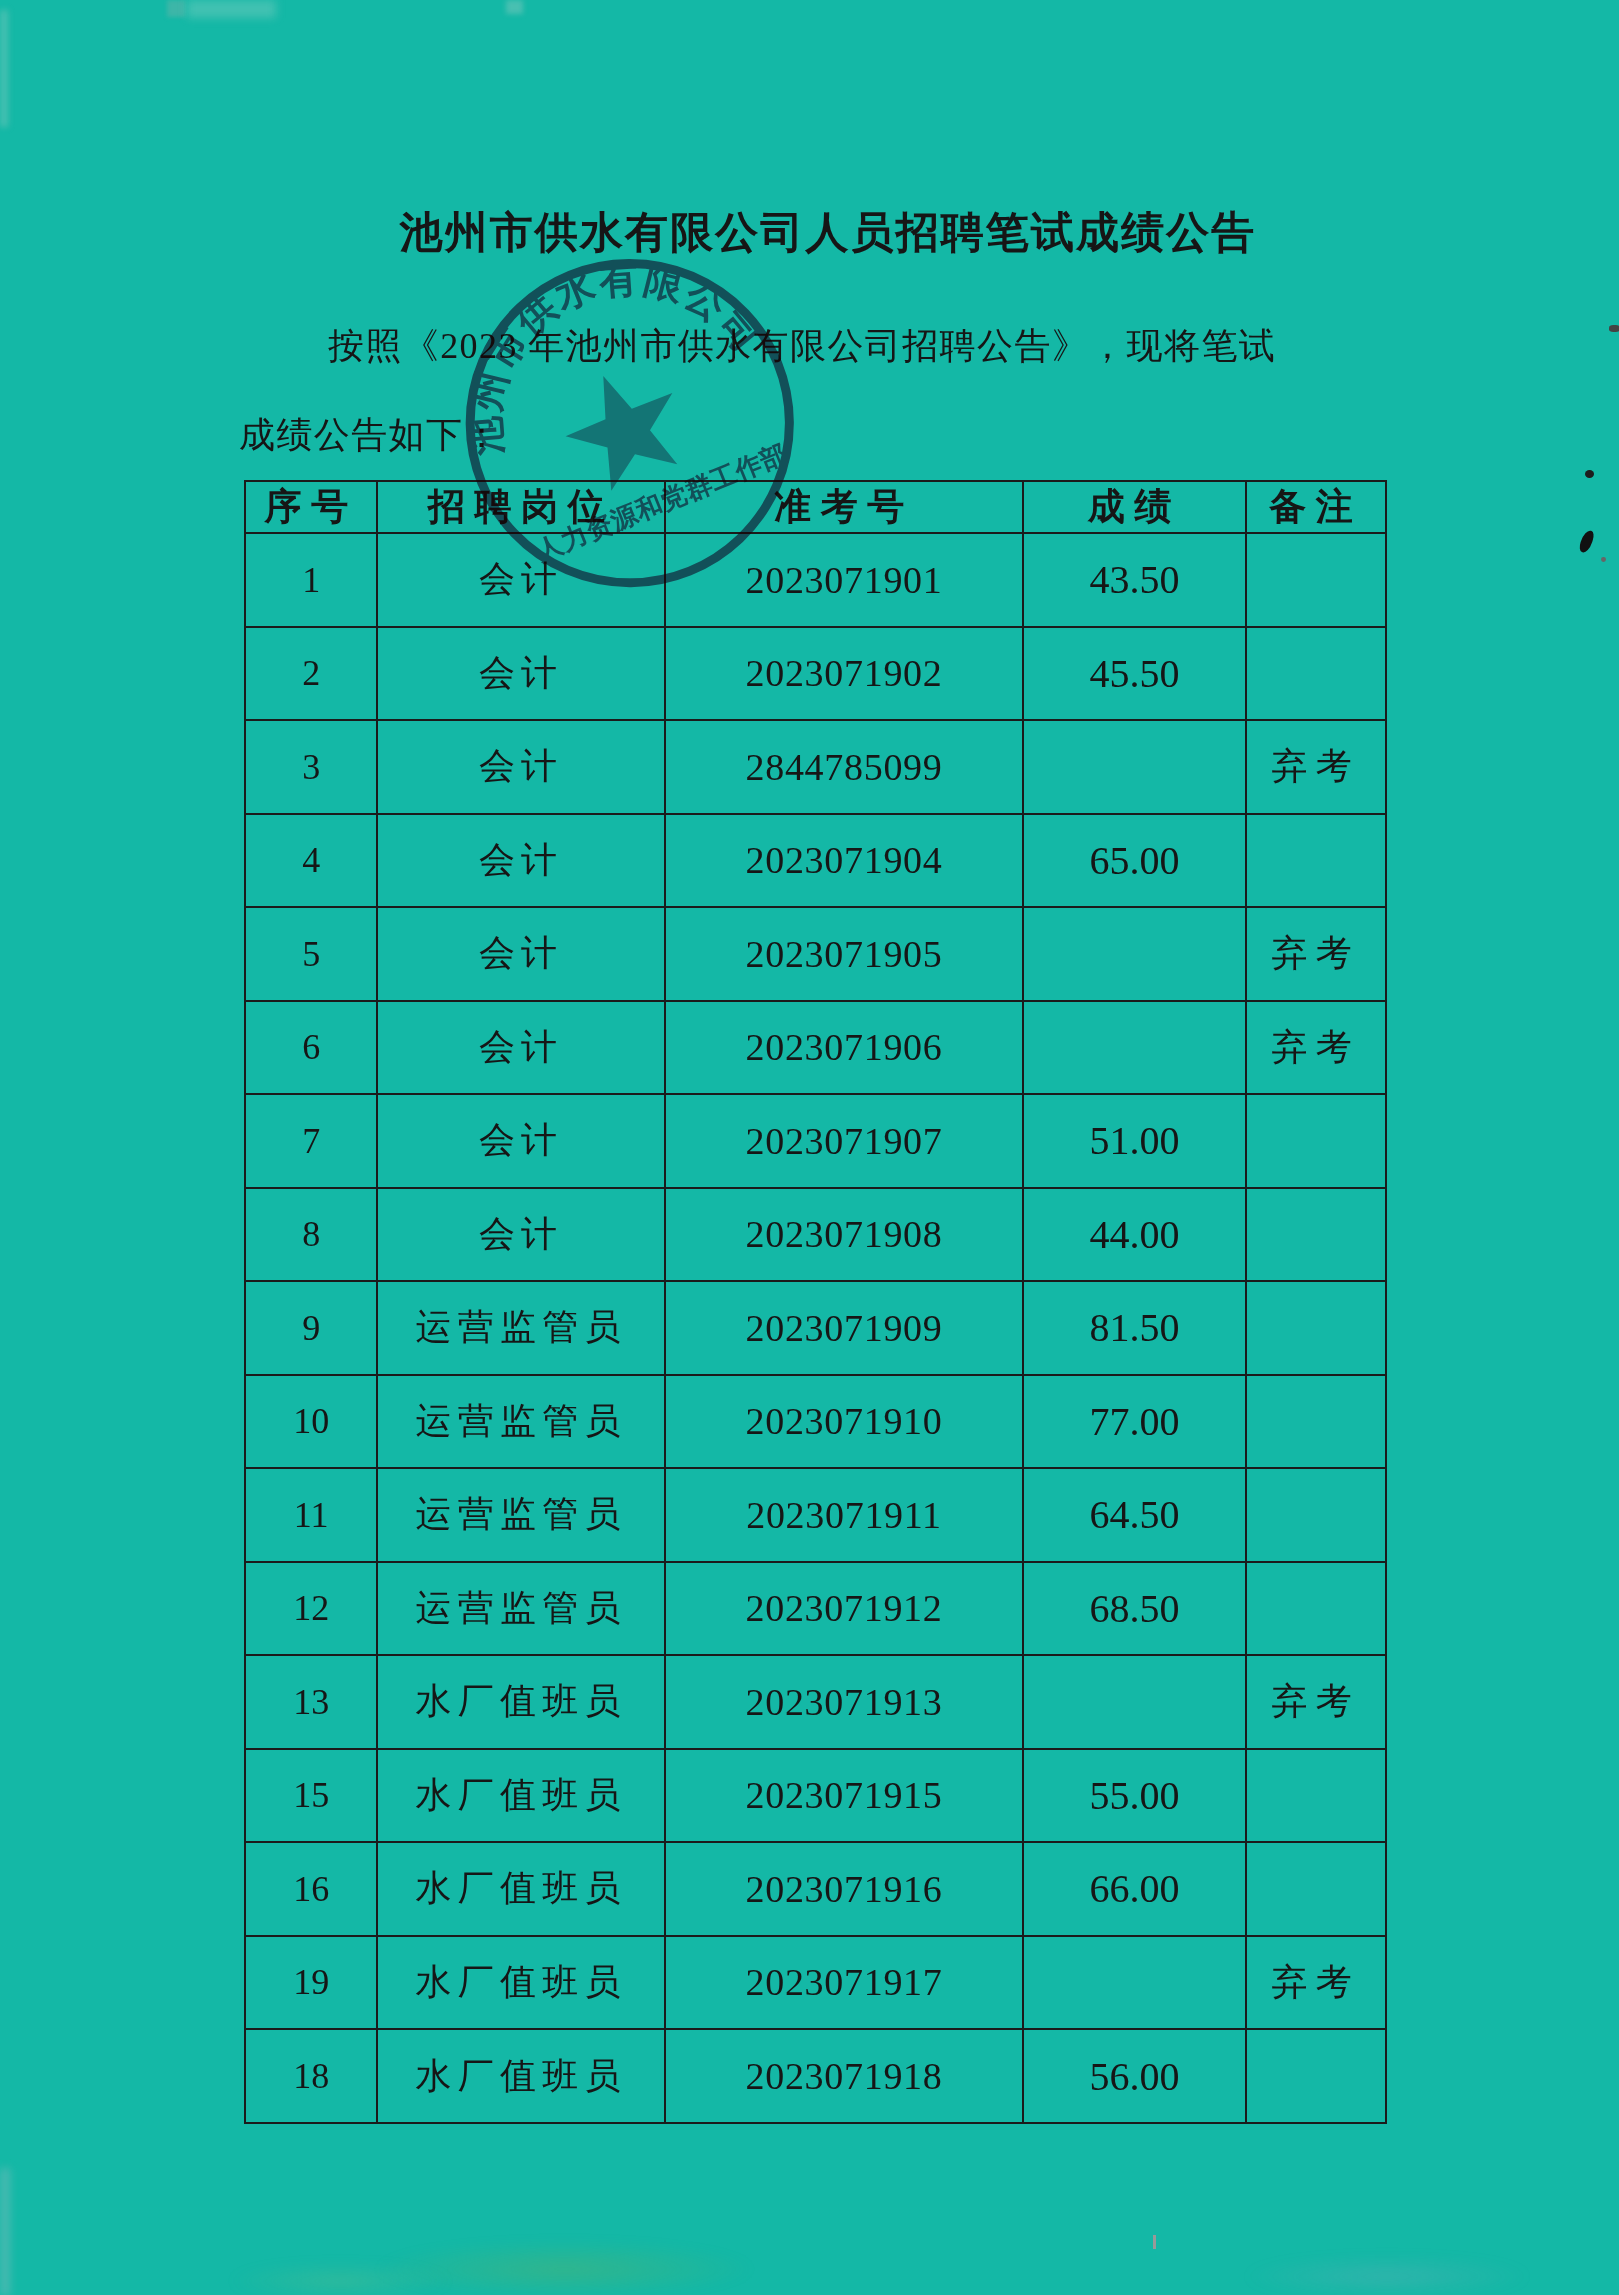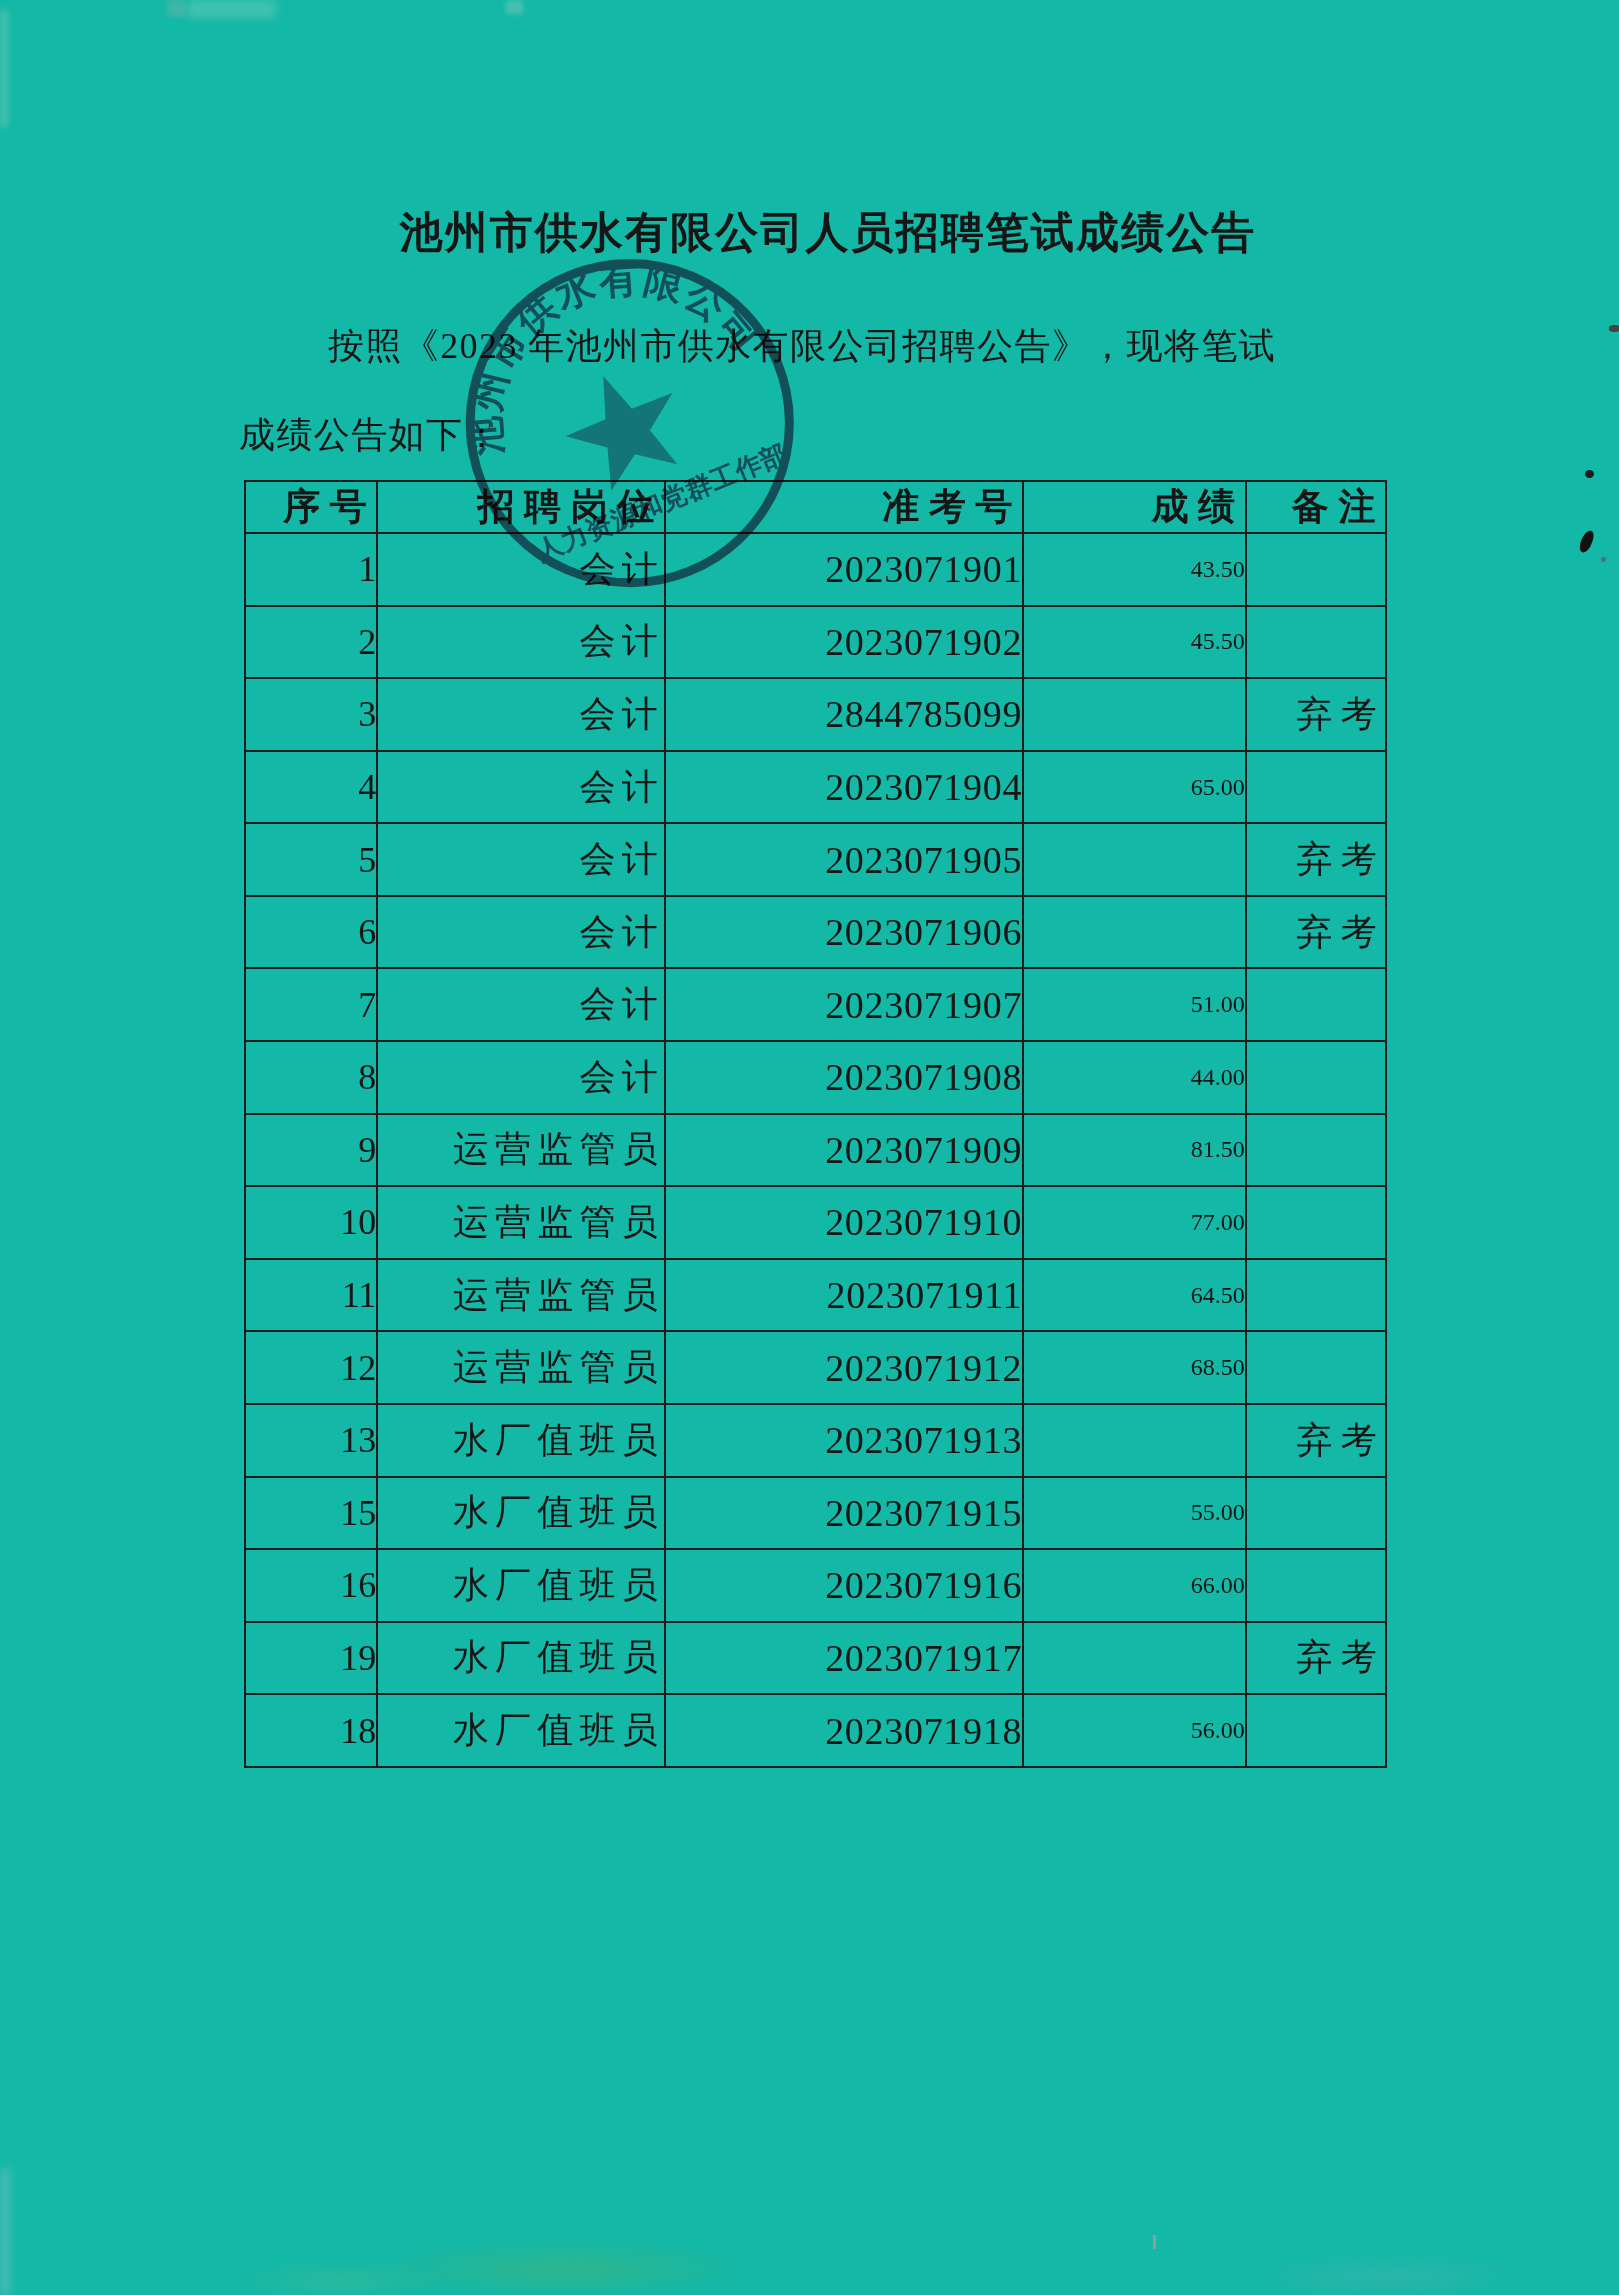--- a/index.html
+++ b/index.html
@@ -13,33 +13,33 @@
   .title{
     position:absolute;top:175px;left:0;width:100%;
     text-align:center;font-size:43px;font-weight:700;letter-spacing:2.1px;
     transform:translateX(18px);
     white-space:nowrap;
   }
   .para-line{position:absolute;font-size:36px;white-space:nowrap;letter-spacing:1.4px;}
   .para-line.l1{left:328px;top:322px;}
   .para-line.l2{left:239px;top:411px;}
   table.scores{
-    position:absolute;left:244px;top:480px;width:1143px;height:1288px;
+    position:absolute;left:244px;top:480px;width:1143px;height:1644px;
     border-collapse:collapse;table-layout:fixed;
-    text-align:right;font-size:36px;
+    text-align:center;font-size:36px;
   }
   table.scores th,table.scores td{
     border:2.1px solid #1b1b1b;vertical-align:middle;padding:0;
     overflow:hidden;white-space:nowrap;
   }
   table.scores{border:2.8px solid #161616;}
   table.scores th{font-size:37px;font-weight:700;letter-spacing:9.6px;}
   table.scores td:nth-child(2){letter-spacing:6.2px;}
   table.scores td:nth-child(3){font-size:38px;letter-spacing:0.7px;}
-  table.scores td:nth-child(4){font-size:24px;margin-top:8px;}
+  table.scores td:nth-child(4){font-size:40px;margin-top:8px;}
   table.scores td:nth-child(5){letter-spacing:8.3px;}
   .seal{
     position:absolute;left:0;top:0;width:1620px;height:2295px;
     mix-blend-mode:multiply;opacity:.82;pointer-events:none;
   }
   .seal text{font-family:"Liberation Serif","DejaVu Serif",serif;font-weight:700;}
   .artifact{position:absolute;pointer-events:none;}
   .a-teal1{left:0;top:10.3px;width:8.3px;height:117px;background:rgba(150,205,195,.40);filter:blur(3.4px);}
   .a-teal2{left:167px;top:0;width:18px;height:16.5px;background:rgba(110,180,170,.45);filter:blur(2.1px);}
   .a-teal3{left:187px;top:0;width:89px;height:18px;background:rgba(170,215,205,.30);filter:blur(4.1px);}

